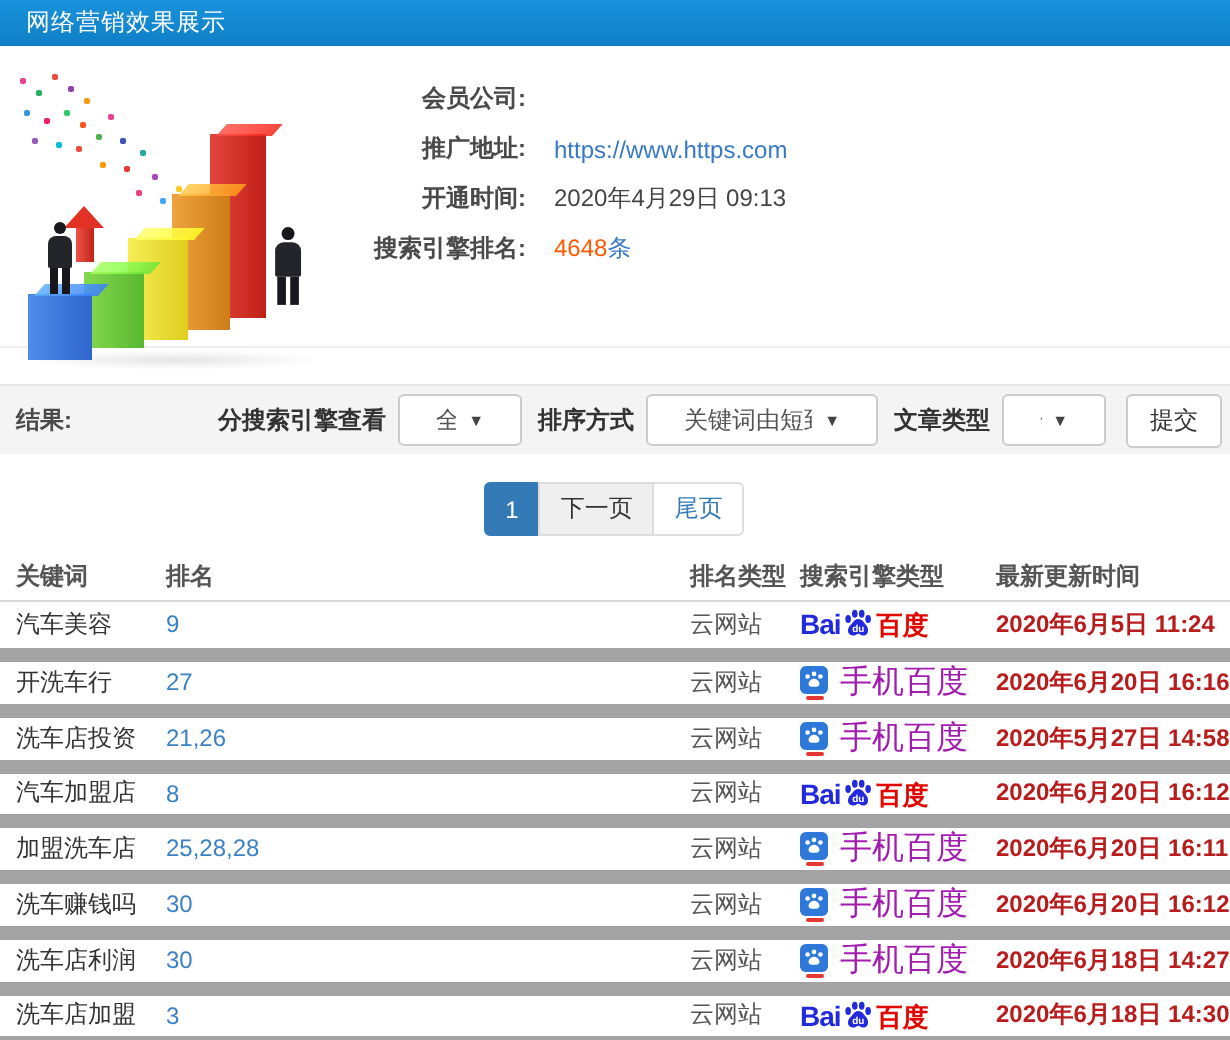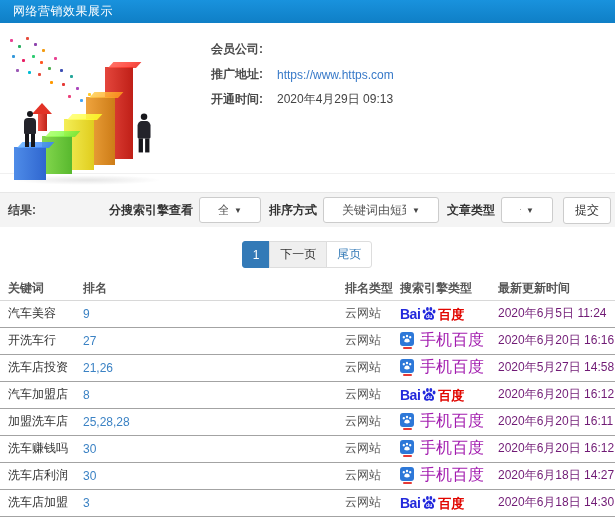--- a/index.html
+++ b/index.html
@@ -74,26 +74,26 @@
     border:1px solid #ddd; background:#fff; color:#337ab7; cursor:pointer; margin-left:-1px; font-size:12px; }
   .page-btn.active { background:#337ab7; border-color:#337ab7; color:#fff; border-radius:3px 0 0 3px; }
   .page-btn.next { background:#efefef; color:#333; }
   .page-btn.last { border-radius:0 3px 3px 0; }
 
   
   .results { margin-top:10px; }
   table { width:615px; border-collapse:collapse; table-layout:fixed; }
   col.c1{width:83px;} col.c2{width:262px;} col.c3{width:55px;} col.c4{width:98px;} col.c5{width:117px;}
   th { text-align:left; font-weight:bold; color:#555; height:22px; border-bottom:1px solid #d8d8d8; font-size:12px; }
-  td { height:27px; border-bottom:1px solid #a3a3a3; font-size:12px; }
+  td { height:27px; border-bottom:7px solid #a3a3a3; font-size:12px; }
   th:first-child, td:first-child { padding-left:8px; }
   td.keyword { color:#333; }
   td.rank a { color:#3b82c4; text-decoration:none; }
   td.ranktype { color:#555; }
-  td.date { color:#701a75; }
+  td.date { color:#b91c1c;font-weight:bold; }
 
   
   .baidu-logo { display:inline-flex; align-items:flex-end; line-height:1; }
   .baidu-logo .t1 { color:#2329dc; font-weight:bold; font-size:14px; letter-spacing:-.5px; }
   .baidu-logo .t2 { color:#e10600; font-weight:bold; font-size:13px; }
   .baidu-logo svg { margin:0 1px -1px 1px; }
   .mobile-baidu { display:inline-flex; align-items:center; }
   .mobile-baidu .badge { display:flex; flex-direction:column; align-items:center; margin-right:6px; }
   .mobile-baidu .redbar { width:9px; height:2px; background:#e53935; margin-top:1px; border-radius:1px; }
   .mobile-baidu .label { color:#a21caf; font-size:16px; }
@@ -141,20 +141,24 @@
       <span class="info-label">会员公司:</span>
     </div>
     <div class="info-row">
       <span class="info-label">推广地址:</span>
       <a href="#" class="info-value link" style="text-decoration:none">https://www.https.com</a>
     </div>
     <div class="info-row">
       <span class="info-label">开通时间:</span>
       <span class="info-value">2020年4月29日 09:13</span>
     </div>
+    <div class="info-row">
+      <span class="info-label">搜索引擎排名:</span>
+      <span class="info-value"><span class="num-orange">4648</span><span class="unit-blue">条</span></span>
+    </div>
   </div>
 </div>
 
 <div class="filter-bar">
   <span class="result-label">结果:</span>
   <div class="filter-group">
     <span class="filter-label" style="margin-left:0">分搜索引擎查看</span>
     <div class="select select-engine">
       <span class="val">全部</span>
       <span class="caret">▼</span>

